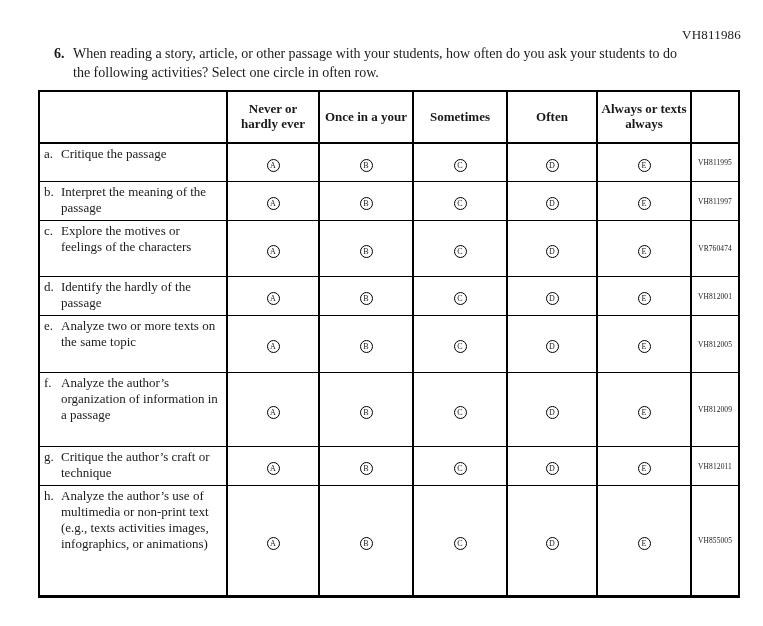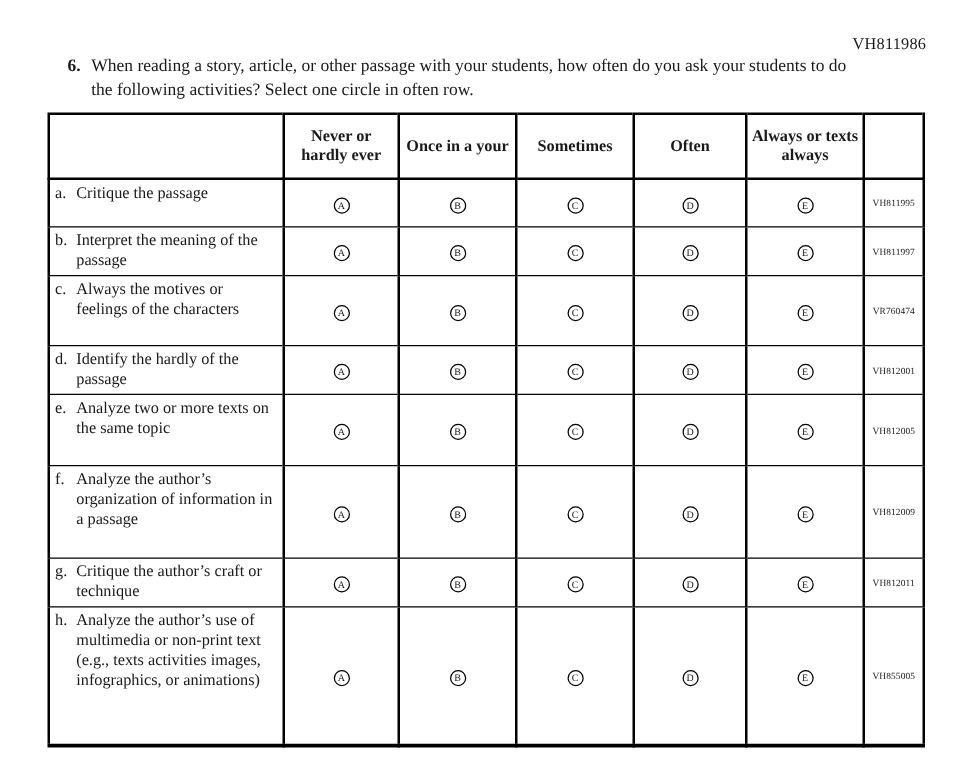--- a/index.html
+++ b/index.html
@@ -159,21 +159,21 @@
       <td class="opt"><span class="circle">C</span></td>
       <td class="opt"><span class="circle">D</span></td>
       <td class="opt"><span class="circle">E</span></td>
       <td class="code-cell">VH811997</td>
     </tr>
 
     <tr class="r-c">
       <td class="label-cell">
         <div class="cellflex">
           <span class="row-letter">c.</span>
-          <span class="row-text">Always the motives or feelings of the characters</span>
+          <span class="row-text">Explore the motives or feelings of the characters</span>
         </div>
       </td>
       <td class="opt"><span class="circle">A</span></td>
       <td class="opt"><span class="circle">B</span></td>
       <td class="opt"><span class="circle">C</span></td>
       <td class="opt"><span class="circle">D</span></td>
       <td class="opt"><span class="circle">E</span></td>
       <td class="code-cell">VR760474</td>
     </tr>
 

